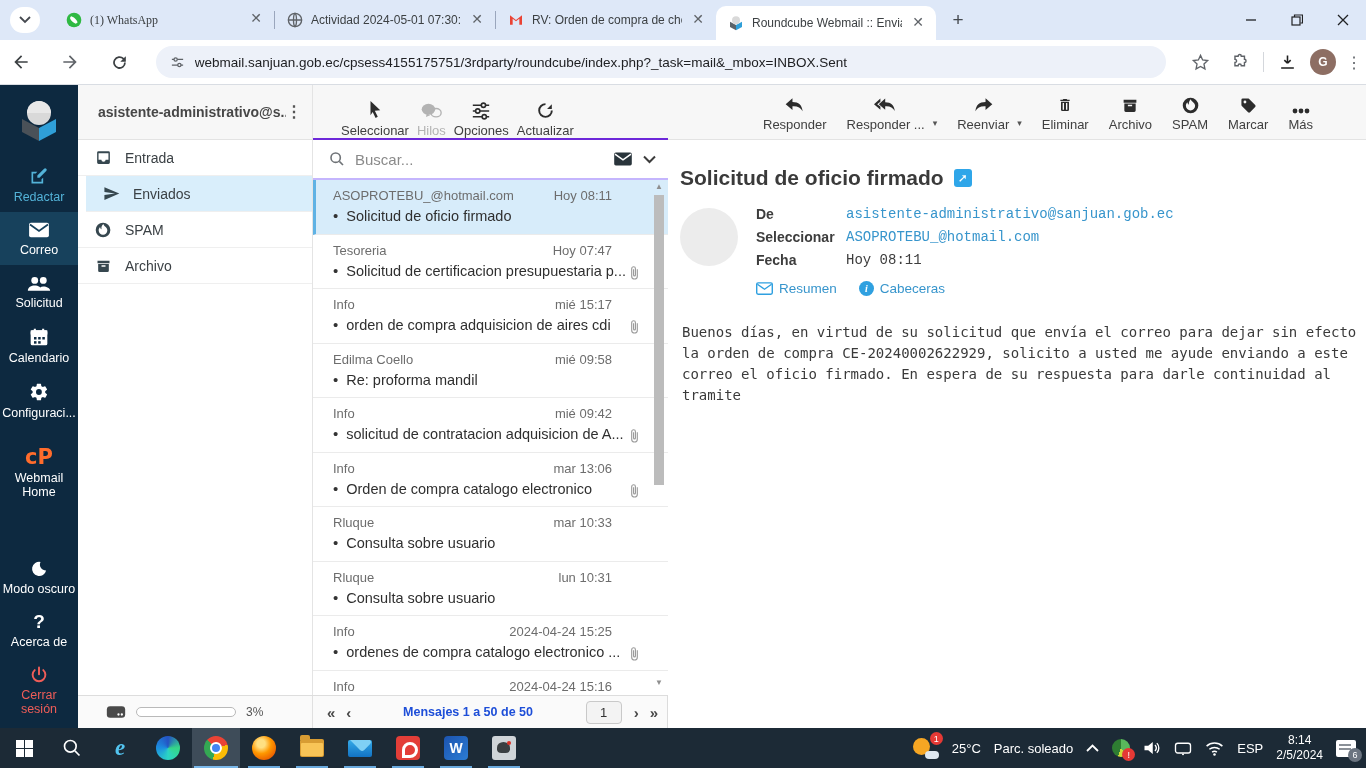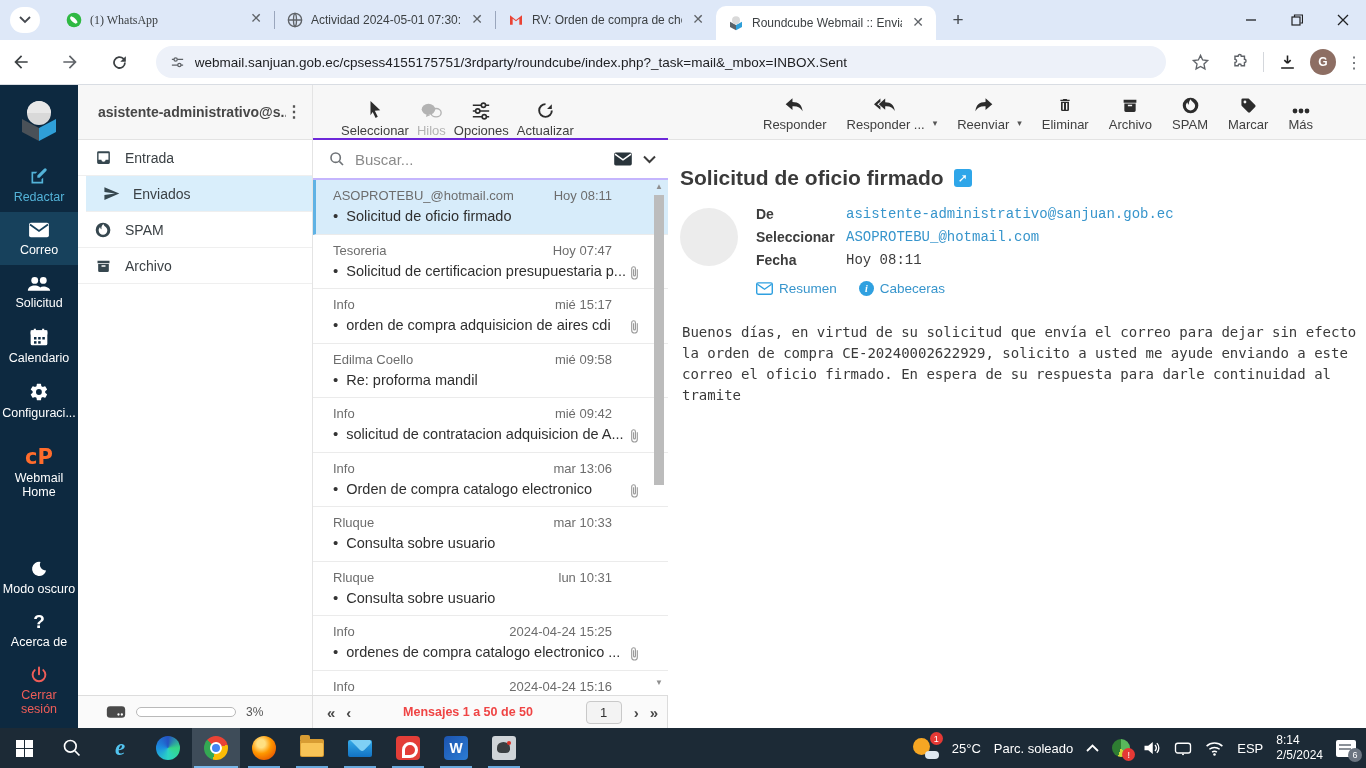--- a/index.html
+++ b/index.html
@@ -70,21 +70,21 @@
   .vscroll .thumb { position:absolute; top:13px; left:1px; width:10px; height:290px; background:#bcbcbc; }
   .vscroll .arr.down { position:absolute; bottom:5px; }
 
   .center-footer { height:33px; background:#fafafa; border-top:1px solid #ddd; display:flex; align-items:center; }
   .quota { width:235px; flex:none; display:flex; align-items:center; gap:10px; padding-left:28px; height:100%; border-right:1px solid #e0e0e0; }
   .qbar { width:100px; height:10px; border:1px solid #b9b9b9; border-radius:6px; background:#fff; overflow:hidden; }
   .qfill { width:11%; height:100%; background:#4fb3e8; }
   .qpct { font-size:12px; color:#555; }
   .pager { flex:1; display:flex; align-items:center; padding:0 10px 0 14px; gap:12px; }
   .pg-ch { font-size:15px; color:#4a4a4a; font-weight:bold; letter-spacing:-1px; }
-  .pg-text { flex:1; text-align:center; font-size:12.5px; color:#ef4444; font-weight:bold; }
+  .pg-text { flex:1; text-align:center; font-size:12.5px; color:#1d4ed8; font-weight:bold; }
   .pg-box { width:36px; height:23px; border:1px solid #c9c9c9; border-radius:4px; background:#f3f3f3; text-align:center; font-size:13px; color:#333; font-family:"Liberation Sans",sans-serif; }
 
   
   .reading { flex:1; display:flex; flex-direction:column; background:#fff; }
   .msg-toolbar { height:55px; background:#f7f7f7; border-bottom:1px solid #e3e3e3; display:flex; align-items:flex-start; padding:7px 0 0 95px; gap:20px; }
   .caret { font-size:9px; color:#555; margin:26px 0 0 -12px; }
   .msg-content { flex:1; padding:18px 26px 0 12px; }
   .msg-title-row { display:flex; align-items:center; gap:10px; margin:8px 0 0 0; }
   .msg-title { font-size:21px; font-weight:bold; color:#3a3a3a; }
   .extlink { width:18px; height:18px; background:#2fa6e9; border-radius:3px; color:#fff; font-size:12px; display:flex; align-items:center; justify-content:center; }
@@ -124,21 +124,21 @@
   .ic-e { color:#53c4f0; font-size:23px; font-weight:bold; font-style:italic; font-family:"Liberation Serif",serif; line-height:22px; }
 
   .tray { margin-left:auto; display:flex; align-items:center; gap:13px; padding-right:10px; }
   .tray .txt { font-size:13px; }
   .weather { position:relative; width:26px; height:24px; }
   .weather .sun { position:absolute; left:0; top:2px; width:17px; height:17px; border-radius:50%; background:#f6a623; }
   .weather .cloud { position:absolute; right:0; bottom:1px; width:14px; height:8px; border-radius:5px; background:#dfe8f0; }
   .badge { position:absolute; right:-4px; top:-4px; min-width:13px; height:13px; border-radius:7px; background:#e53935; color:#fff; font-size:9px; display:flex; align-items:center; justify-content:center; padding:0 2px; }
   .shield { position:relative; width:18px; height:18px; border-radius:50%; background:conic-gradient(#59b95c 0 140deg,#cddc39 0 200deg,#2e7d32 0 360deg); }
   .shield .badge { right:-5px; top:auto; bottom:-4px; }
-  .clock { text-align:left; font-size:12px; line-height:15px; }
+  .clock { text-align:center; font-size:12px; line-height:15px; }
   .notif { position:relative; width:20px; height:17px; background:#fff; border-radius:2px; }
   .notif::before { content:""; position:absolute; left:3px; top:4px; width:12px; height:2px; background:#8a9097; box-shadow:0 4px 0 #8a9097; }
   .notif .nbadge { position:absolute; right:-6px; bottom:-5px; width:14px; height:14px; border-radius:50%; background:#6b7480; color:#fff; font-size:9px; display:flex; align-items:center; justify-content:center; }
 </style>
 </head>
 <body>
 
 <div class="tabstrip">
   <div class="tabsearch">
     <svg width="12" height="8" viewBox="0 0 12 8">

